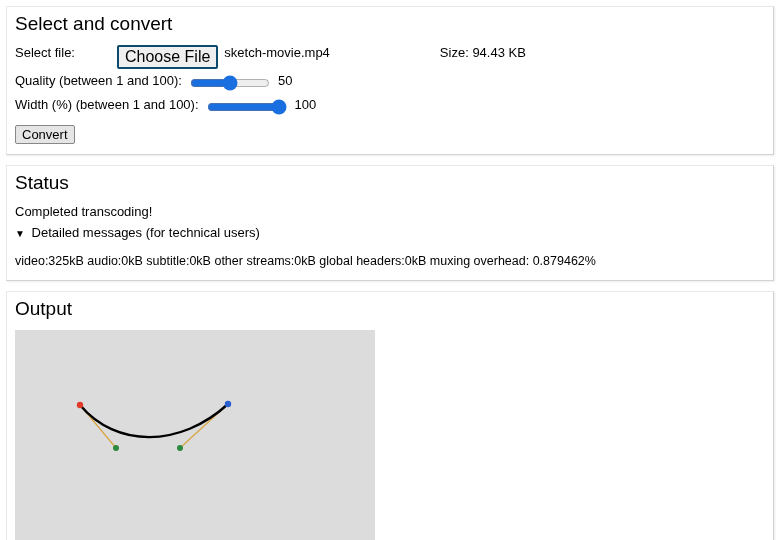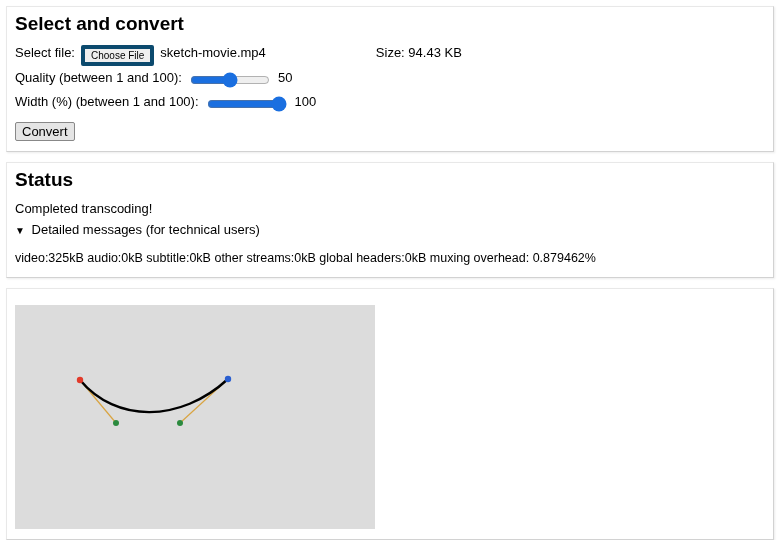--- a/index.html
+++ b/index.html
@@ -16,38 +16,39 @@
     border: 1px solid #d2d2d2;
     border-top-color: #e8e8e8;
     border-left-color: #e8e8e8;
     box-shadow: 1px 1px 2px rgba(0,0,0,0.08);
     padding: 6px 8px 10px 8px;
     margin-bottom: 10px;
     background: #fff;
   }
   .panel-title {
     font-size: 19px;
-    font-weight: 700;
+    font-weight: 400;
     margin: 0 0 10px 0;
   }
   .row {
     display: flex;
     align-items: flex-start;
     margin: 4px 0;
     gap: 6px;
     font-size: 13px;
   }
   .file-btn {
     font: inherit;
-    font-size: 10px;
+    font-size: 16px;
     padding: 1px 6px;
     background: #efefef;
-    border: 4px solid #0c4a6e;
+    border: 2px solid #0c4a6e;
     border-radius: 2px;
     cursor: pointer;
+    margin-left: 36px;
   }
   .size-block { margin-left: 104px; }
   input[type=range] {
     width: 80px;
     accent-color: #1a6fe0;
     vertical-align: middle;
   }
   .convert-btn {
     font: inherit;
     font-size: 13px;
@@ -118,20 +119,21 @@
   <div class="status-msg">Completed transcoding!</div>
   <details open="">
     <summary>
       <span>Detailed messages (for technical users)</span>
     </summary>
     <div class="tech-log">video:325kB audio:0kB subtitle:0kB other streams:0kB global headers:0kB muxing overhead: 0.879462%</div>
   </details>
 </div>
 
 <div class="panel">
+  <h2 class="panel-title">Output</h2>
   <div class="output-area">
     <svg class="curve-svg" viewBox="0 0 360 224">
       <line x1="65" y1="75" x2="101" y2="118" stroke="#d9a441" stroke-width="1.2"></line>
       <line x1="213" y1="74" x2="165" y2="118" stroke="#d9a441" stroke-width="1.2"></line>
       <path d="M65 75 C101 118, 165 118, 213 74" stroke="#000" stroke-width="2.4" fill="none"></path>
       <circle cx="65" cy="75" r="3.2" fill="#e23a2a"></circle>
       <circle cx="101" cy="118" r="3" fill="#2b8a3e"></circle>
       <circle cx="165" cy="118" r="3" fill="#2b8a3e"></circle>
       <circle cx="213" cy="74" r="3.2" fill="#2a5fd0"></circle>
     </svg>

